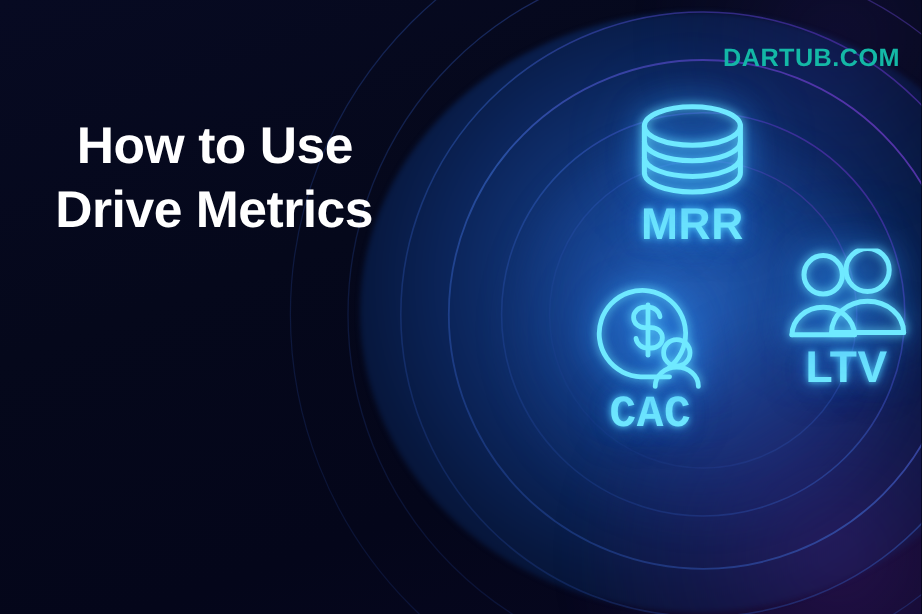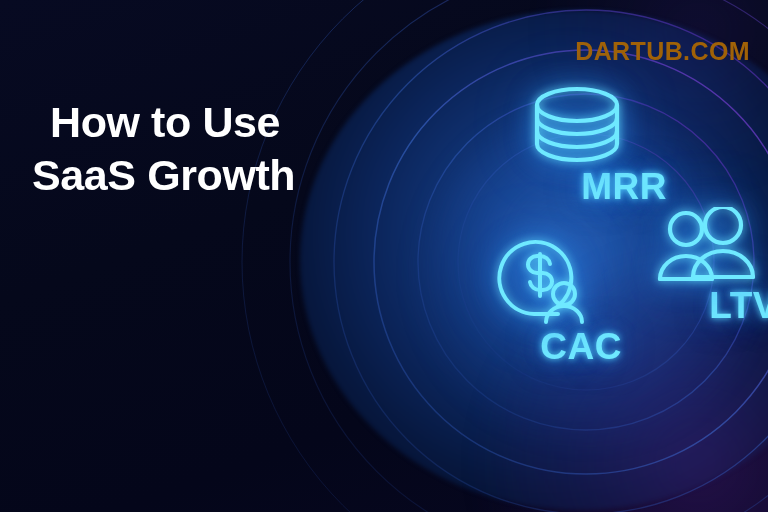--- a/index.html
+++ b/index.html
@@ -89,39 +89,39 @@
     position: absolute;
     left: 18px;
     top: 96px;
     width: 420px;
     color: #ffffff;
     font-weight: bold;
     font-size: 43px;
     line-height: 53px;
     letter-spacing: -0.4px;
   }
-  .headline .ln { display: block; white-space: nowrap; }
+  .headline .ln { display: block; white-space: nowrap; margin-left: 14px; }
   .headline .ln-1 { padding-left: 32px; }
   .headline .ln-2 { padding-left: 14px; }
   .headline .ln-3 { padding-left: 0px; }
   .headline .ln-4 { padding-left: 14px; }
 
   
   .logo {
     position: absolute;
     right: 18px;
     top: 37px;
-    color: #a16207;
-    font-size: 25px;
+    color: #14b8a6;
+    font-size: 21px;
     font-weight: bold;
     letter-spacing: 0.4px;
   }
 
   
-  .node { position: absolute; text-align: right; }
+  .node { position: absolute; text-align: center; }
   .node-label {
     font-size: 37px;
     font-weight: bold;
     letter-spacing: 0.5px;
     color: #6fe9ff;
     text-shadow:
       0 0 6px rgba(90,220,255,0.95),
       0 0 16px rgba(50,160,255,0.75),
       0 0 34px rgba(30,110,230,0.55);
     line-height: 1;
@@ -131,21 +131,21 @@
       drop-shadow(0 0 4px rgba(100,225,255,0.9))
       drop-shadow(0 0 12px rgba(50,160,255,0.7))
       drop-shadow(0 0 26px rgba(28,110,225,0.45));
   }
   .node-icon svg { display: block; margin: 0 auto; }
 
   #node-mrr { left: 487px; top: 84px; width: 180px; }
   #node-mrr .node-label { margin-top: 4px; }
 
   #node-cac { left: 462px; top: 230px; width: 160px; }
-  #node-cac .node-label { margin-top: 2px; }
+  #node-cac .node-label { margin-top: 2px; font-family: Liberation Mono, monospace; }
 
   #node-ltv { left: 633px; top: 207px; width: 145px; }
   #node-ltv .node-label { margin-top: 0px; }
 </style>
 </head>
 <body>
 
 <div class="stage">
 
   <div class="bg-base"></div>
@@ -184,21 +184,21 @@
         <circle cx="586" cy="262" r="296" stroke="url(#ringC)" stroke-width="1.1"></circle>
         <circle cx="586" cy="262" r="344" stroke="url(#ringC)" stroke-width="1.0"></circle>
       </g>
     </svg>
   </div>
 
   <div class="logo">DARTUB.COM</div>
 
   <div class="headline">
     <span class="ln ln-1">How to Use</span>
-    <span class="ln ln-2">SaaS Growth</span>
+    <span class="ln ln-2">Drive Metrics</span>
   </div>
 
   <div class="node" id="node-mrr">
     <div class="node-icon">
       <svg width="98" height="80" viewBox="0 0 98 80" xmlns="http://www.w3.org/2000/svg">
         <g fill="none" stroke="#6fe9ff" stroke-width="4.2" stroke-linecap="round">
           <ellipse cx="49" cy="21" rx="40" ry="16"></ellipse>
           <path d="M9 21 V60 a40 16 0 0 0 80 0 V21"></path>
           <path d="M9 34 a40 16 0 0 0 80 0"></path>
           <path d="M9 47 a40 16 0 0 0 80 0"></path>

